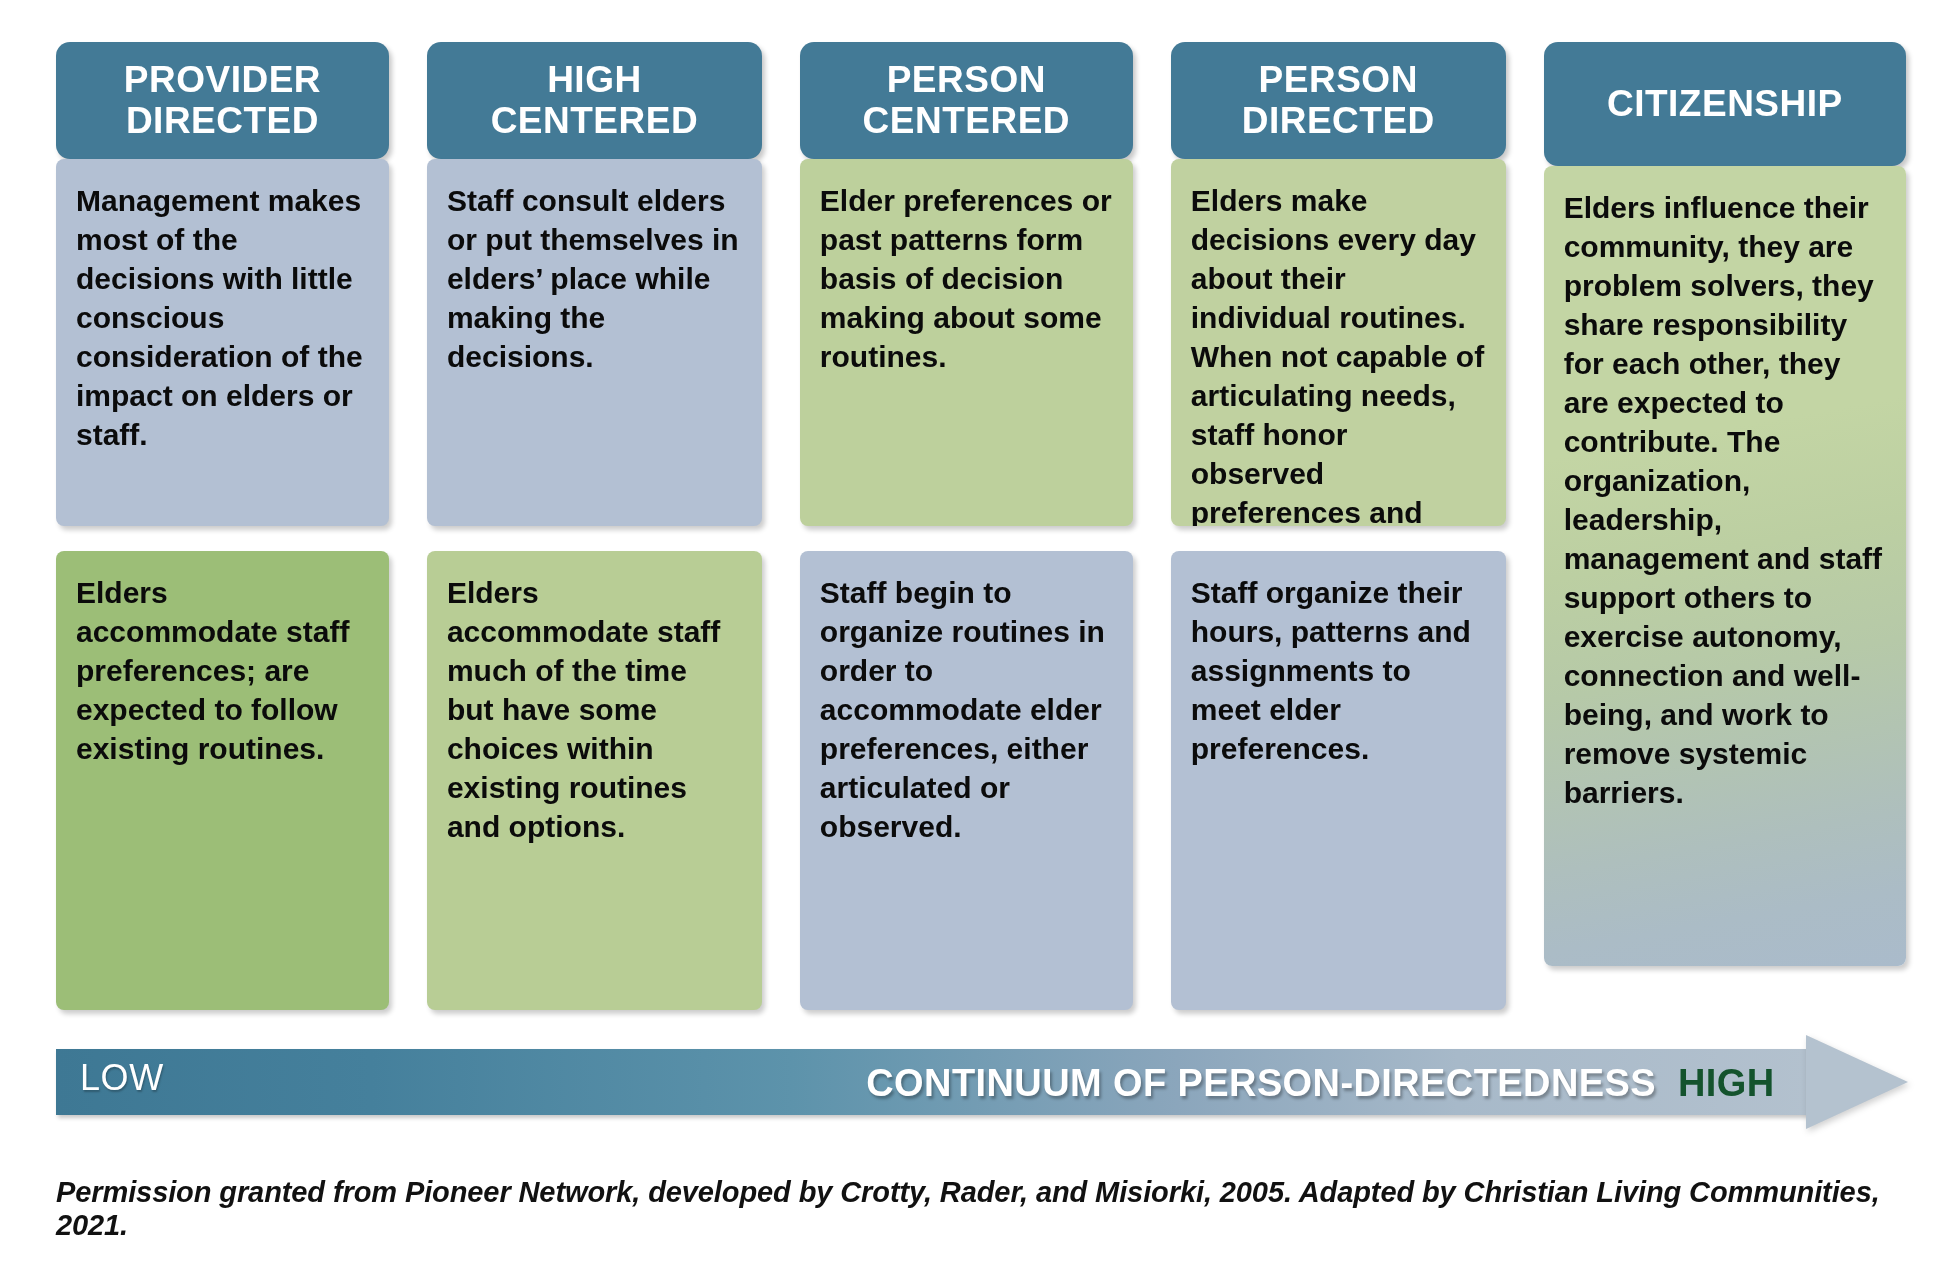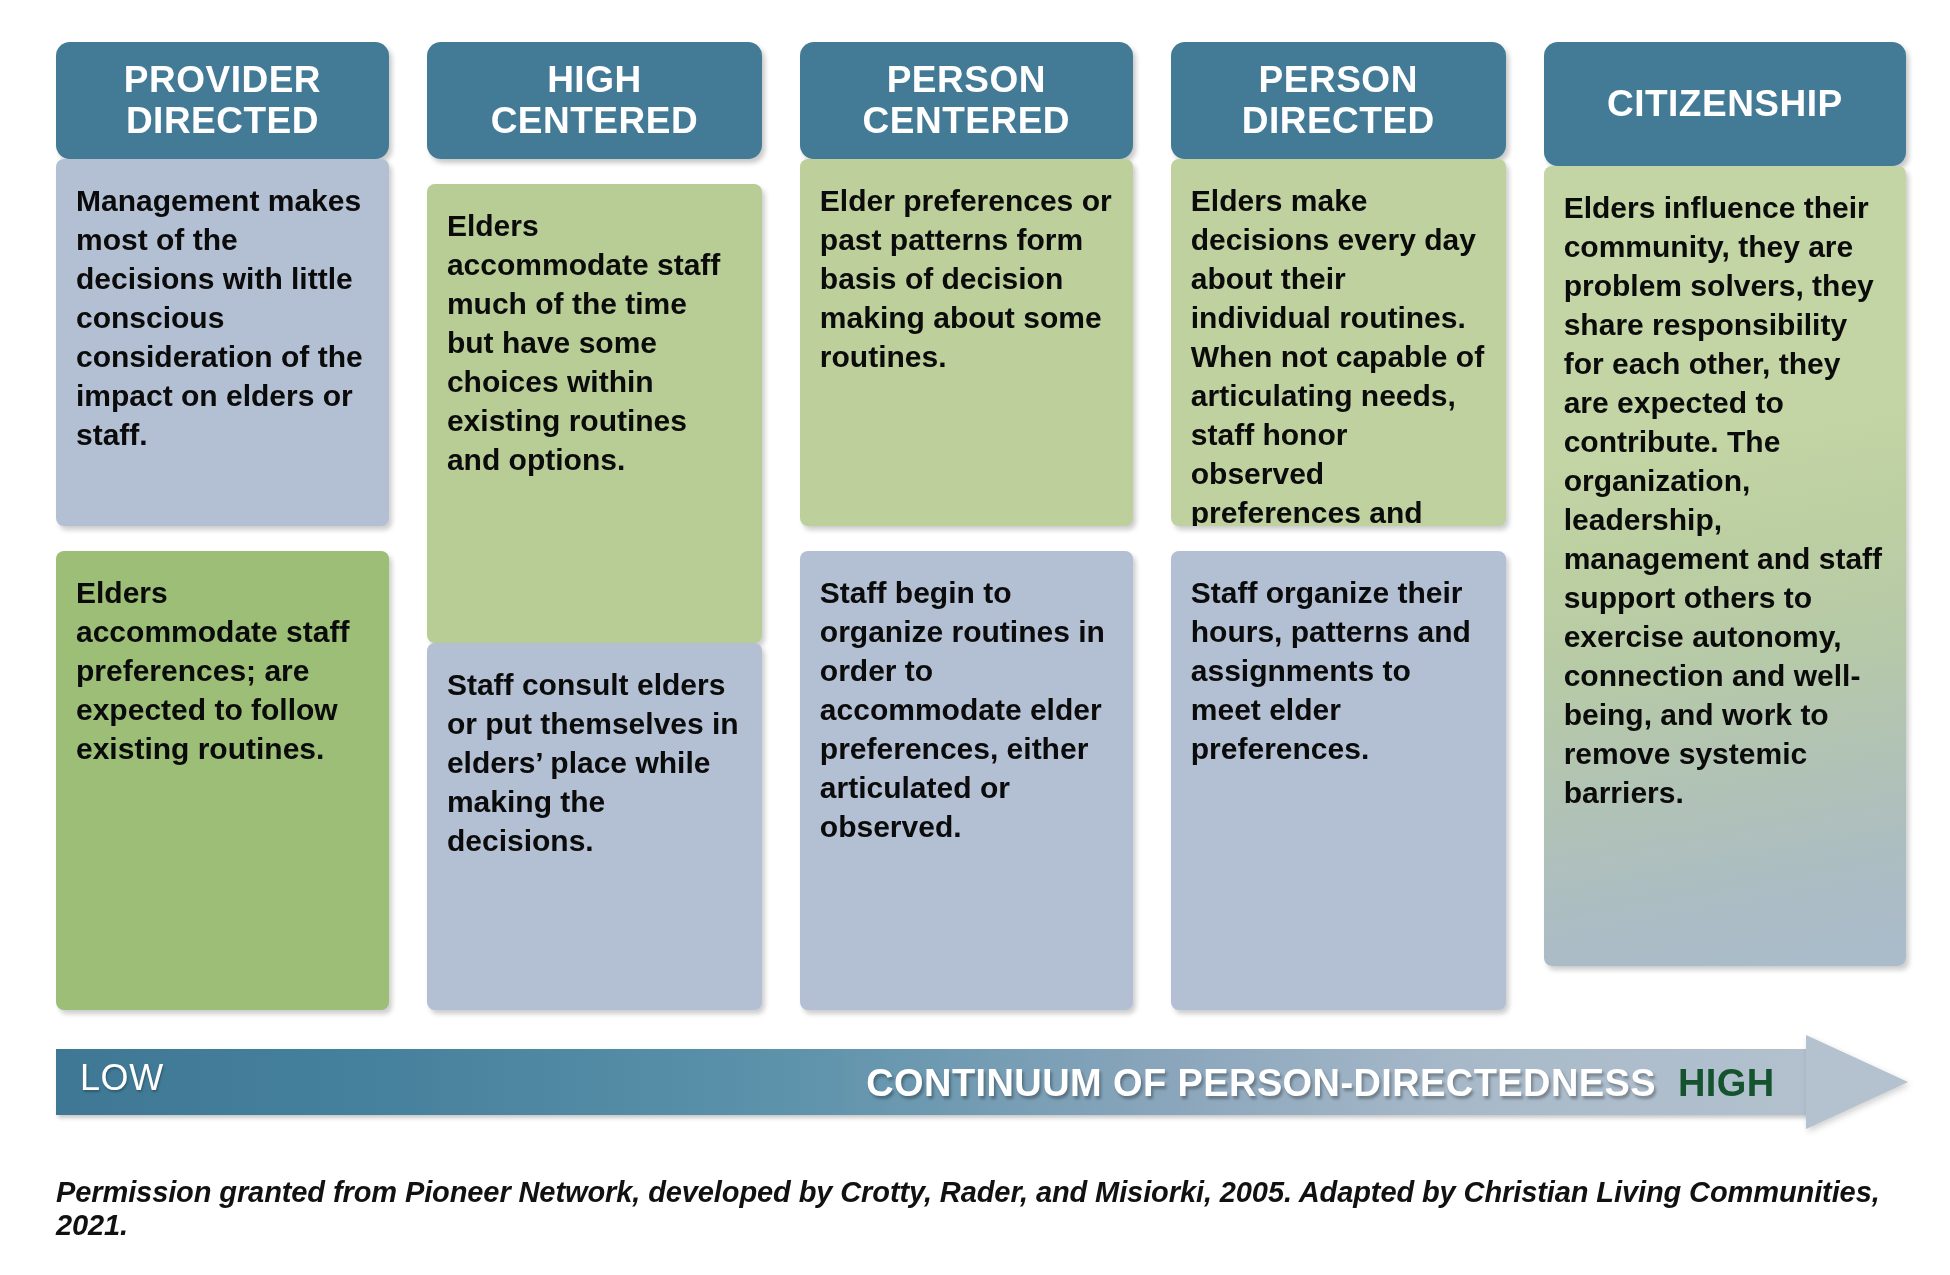--- a/index.html
+++ b/index.html
@@ -187,22 +187,22 @@
     <div class="column c0">
       <div class="col-header">PROVIDER
 DIRECTED</div>
       <div class="card blue row1">Management makes most of the decisions with little conscious consideration of the impact on elders or staff.</div>
       <div class="card green row2">Elders accommodate staff preferences; are expected to follow existing routines.</div>
     </div>
 
     <div class="column c1">
       <div class="col-header">HIGH
 CENTERED</div>
+      <div class="card blue row1">Staff consult elders or put themselves in elders’ place while making the decisions.</div>
       <div class="card green-lt row2">Elders accommodate staff much of the time but have some choices within existing routines and options.</div>
-      <div class="card blue row1">Staff consult elders or put themselves in elders’ place while making the decisions.</div>
     </div>
 
     <div class="column c2">
       <div class="col-header">PERSON
 CENTERED</div>
       <div class="card green-md row1">Elder preferences or past patterns form basis of decision making about some routines.</div>
       <div class="card blue row2">Staff begin to organize routines in order to accommodate elder preferences, either articulated or observed.</div>
     </div>
 
     <div class="column c3">

